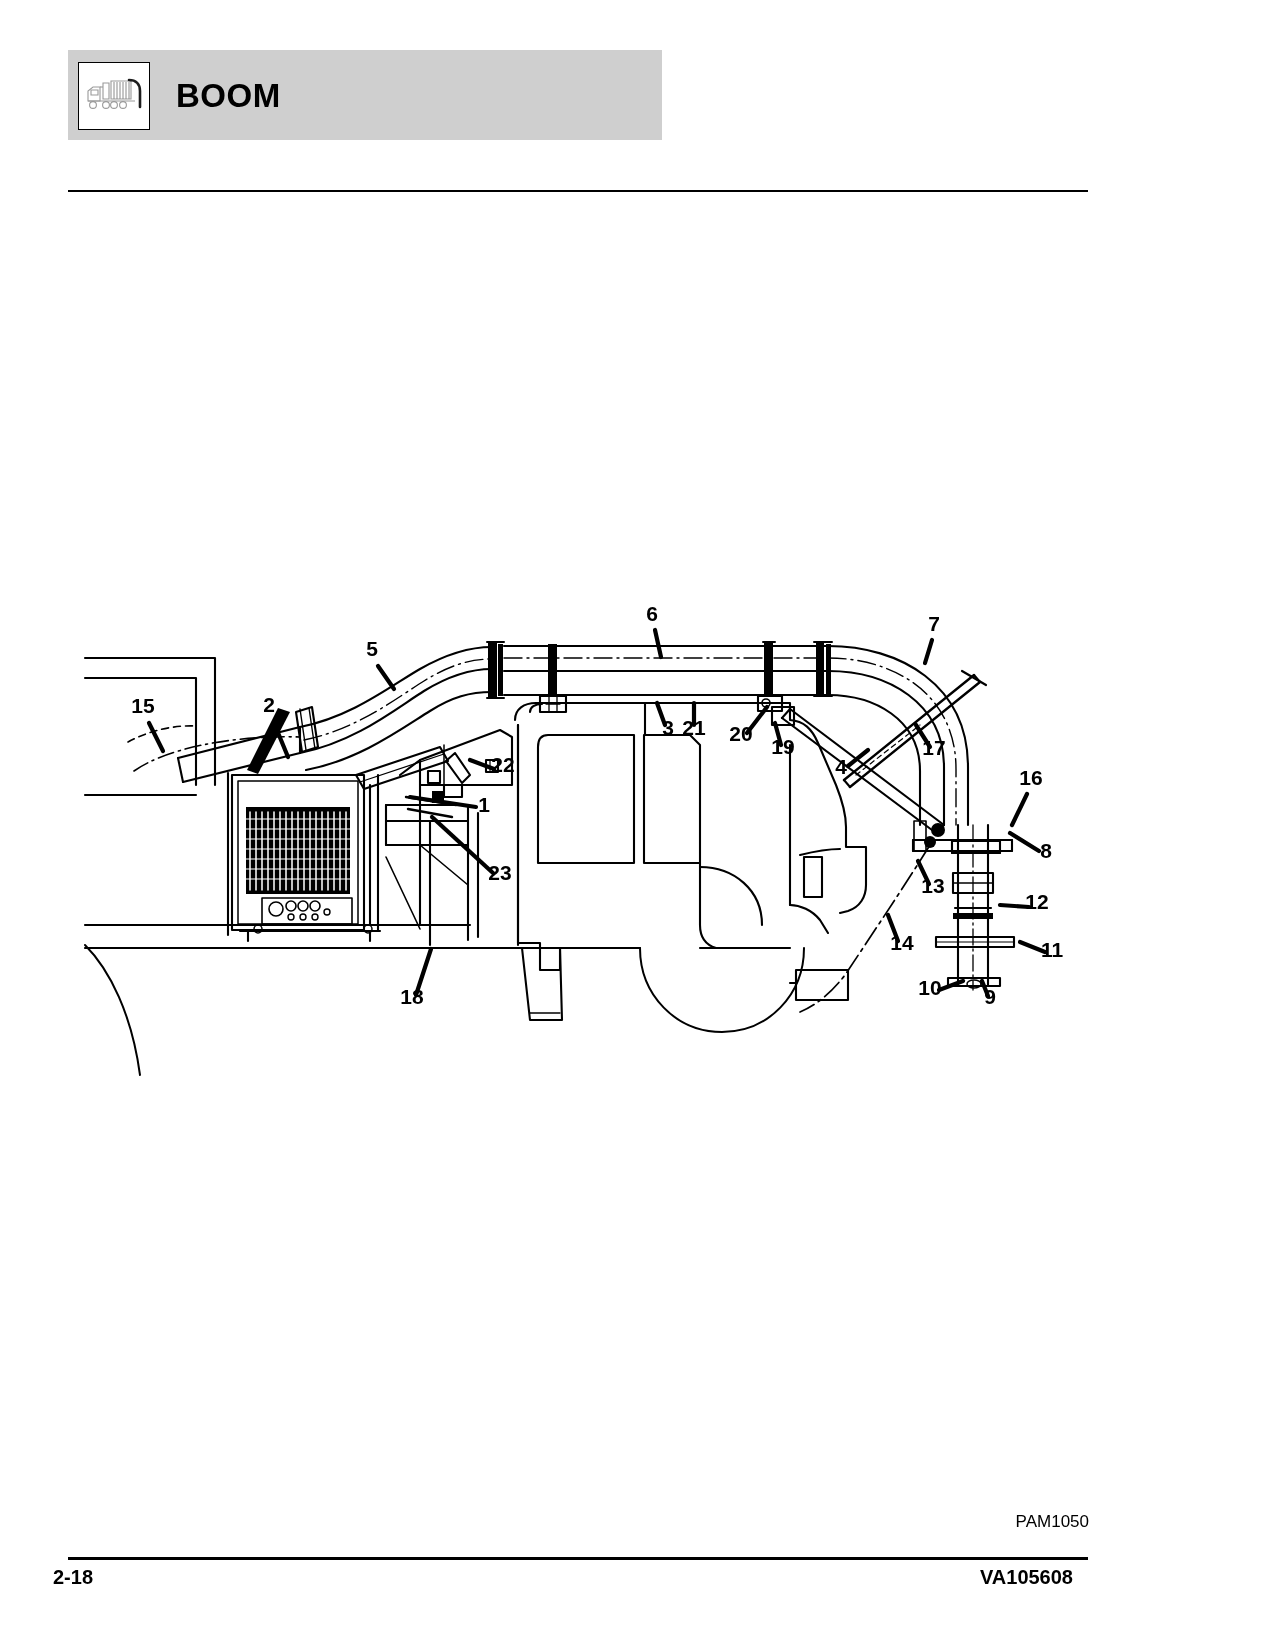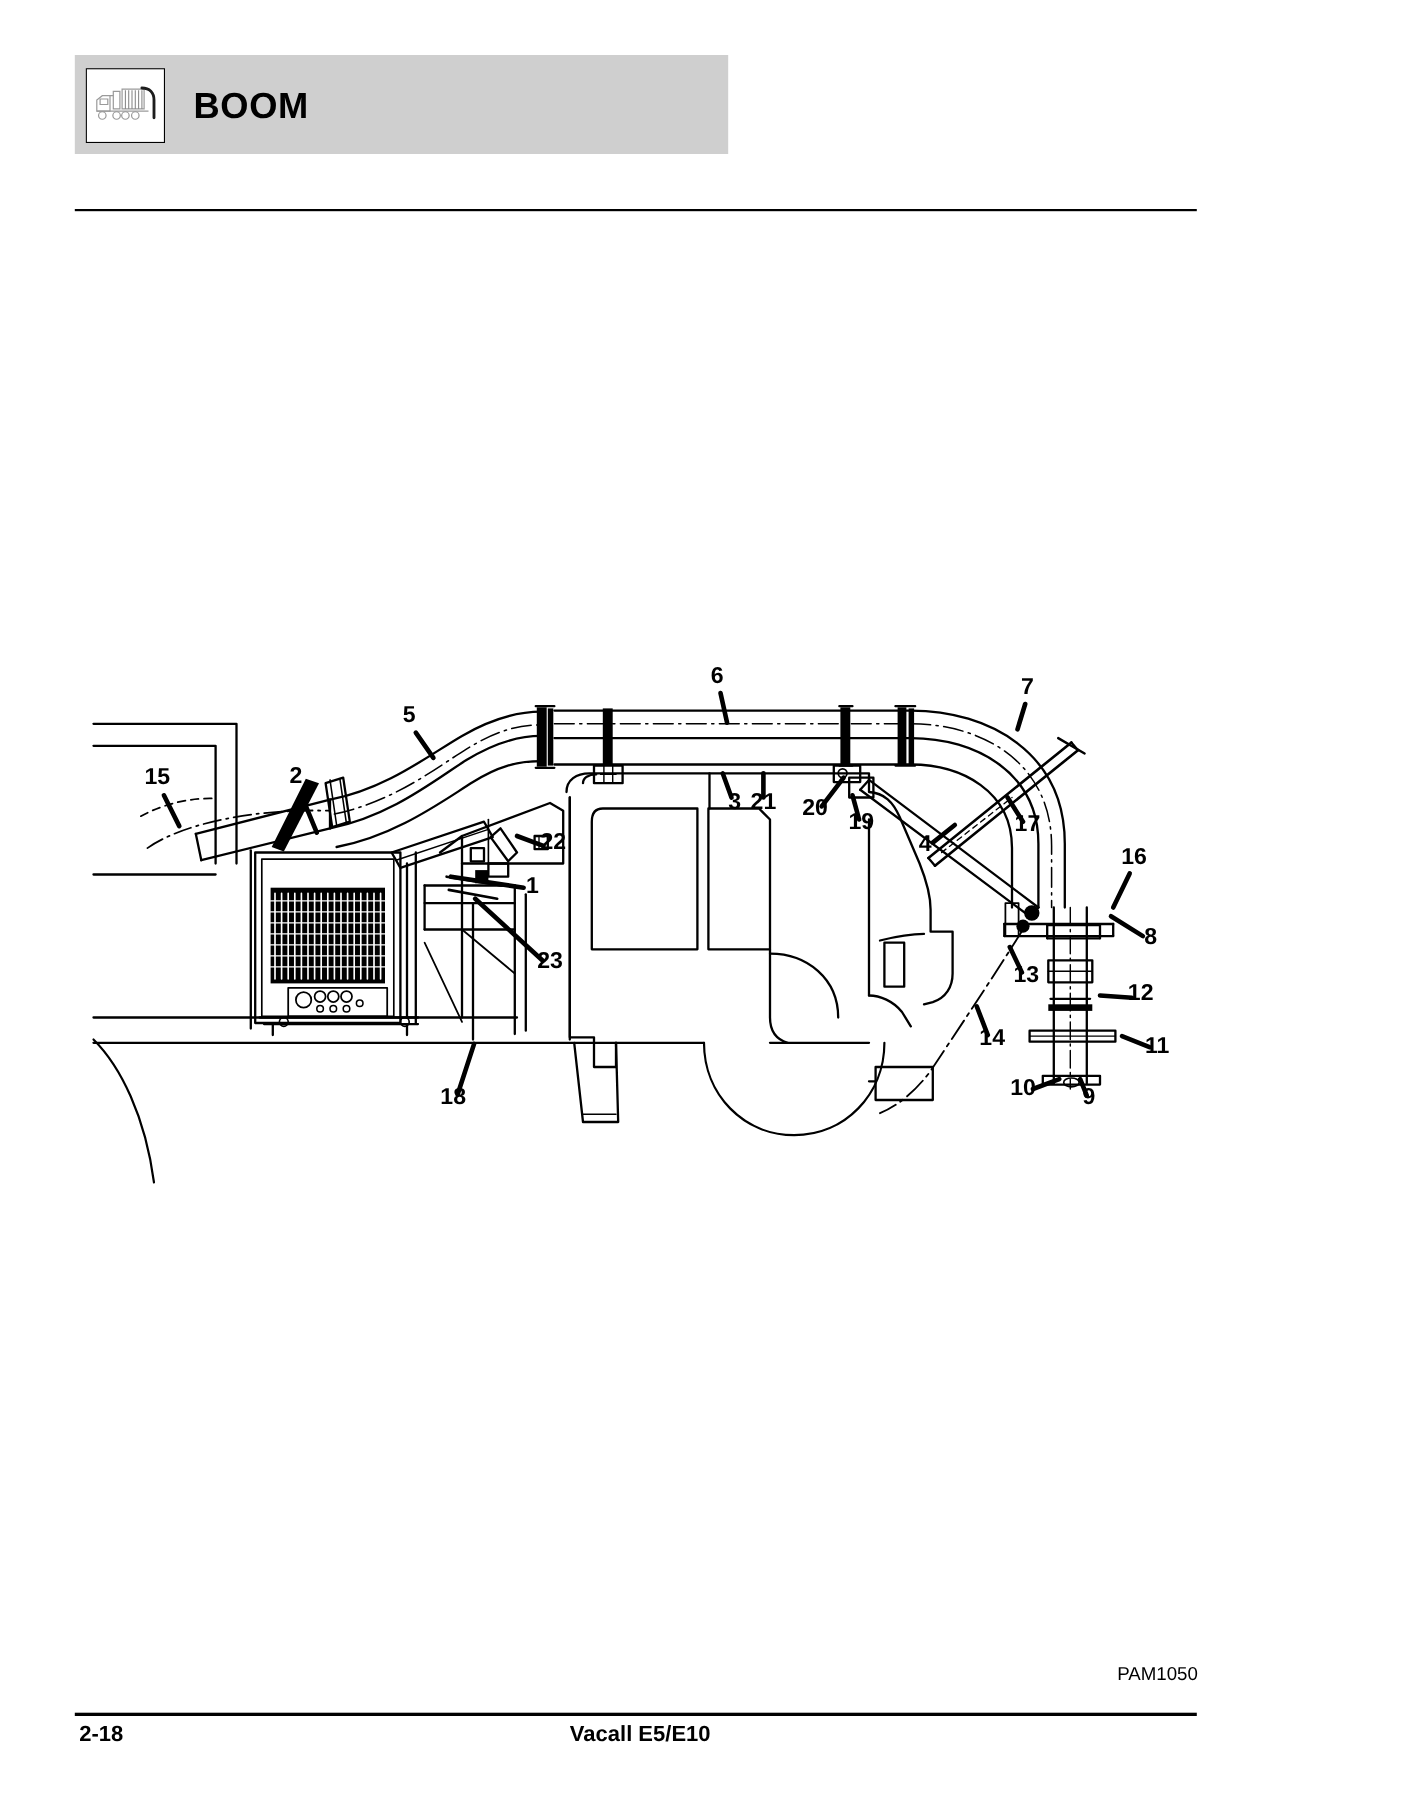--- a/index.html
+++ b/index.html
@@ -99,21 +99,21 @@
   #footer-rule {
     position: absolute;
     left: 68px;
     top: 1557px;
     width: 1020px;
     height: 2.5px;
     background: #000000;
   }
   #footer {
     position: absolute;
-    left: 72px;
+    left: 53px;
     top: 1566px;
     width: 1020px;
     height: 30px;
   }
   .footer-cell {
     position: absolute;
     top: 0;
     font-size: 20px;
     font-weight: bold;
   }
@@ -416,16 +416,16 @@
         </g>
 
     </svg>
   </div>
 
   <div id="drawing-number">PAM1050</div>
 
   <div id="footer-rule"></div>
   <div id="footer">
     <div class="footer-cell" id="footer-page">2-18</div>
-    <div class="footer-cell" id="footer-model">Vacall E5/E10</div>
+    <div class="footer-cell" id="footer-doc">VA105608</div>
   </div>
 
 </div>
 
 </body></html>

